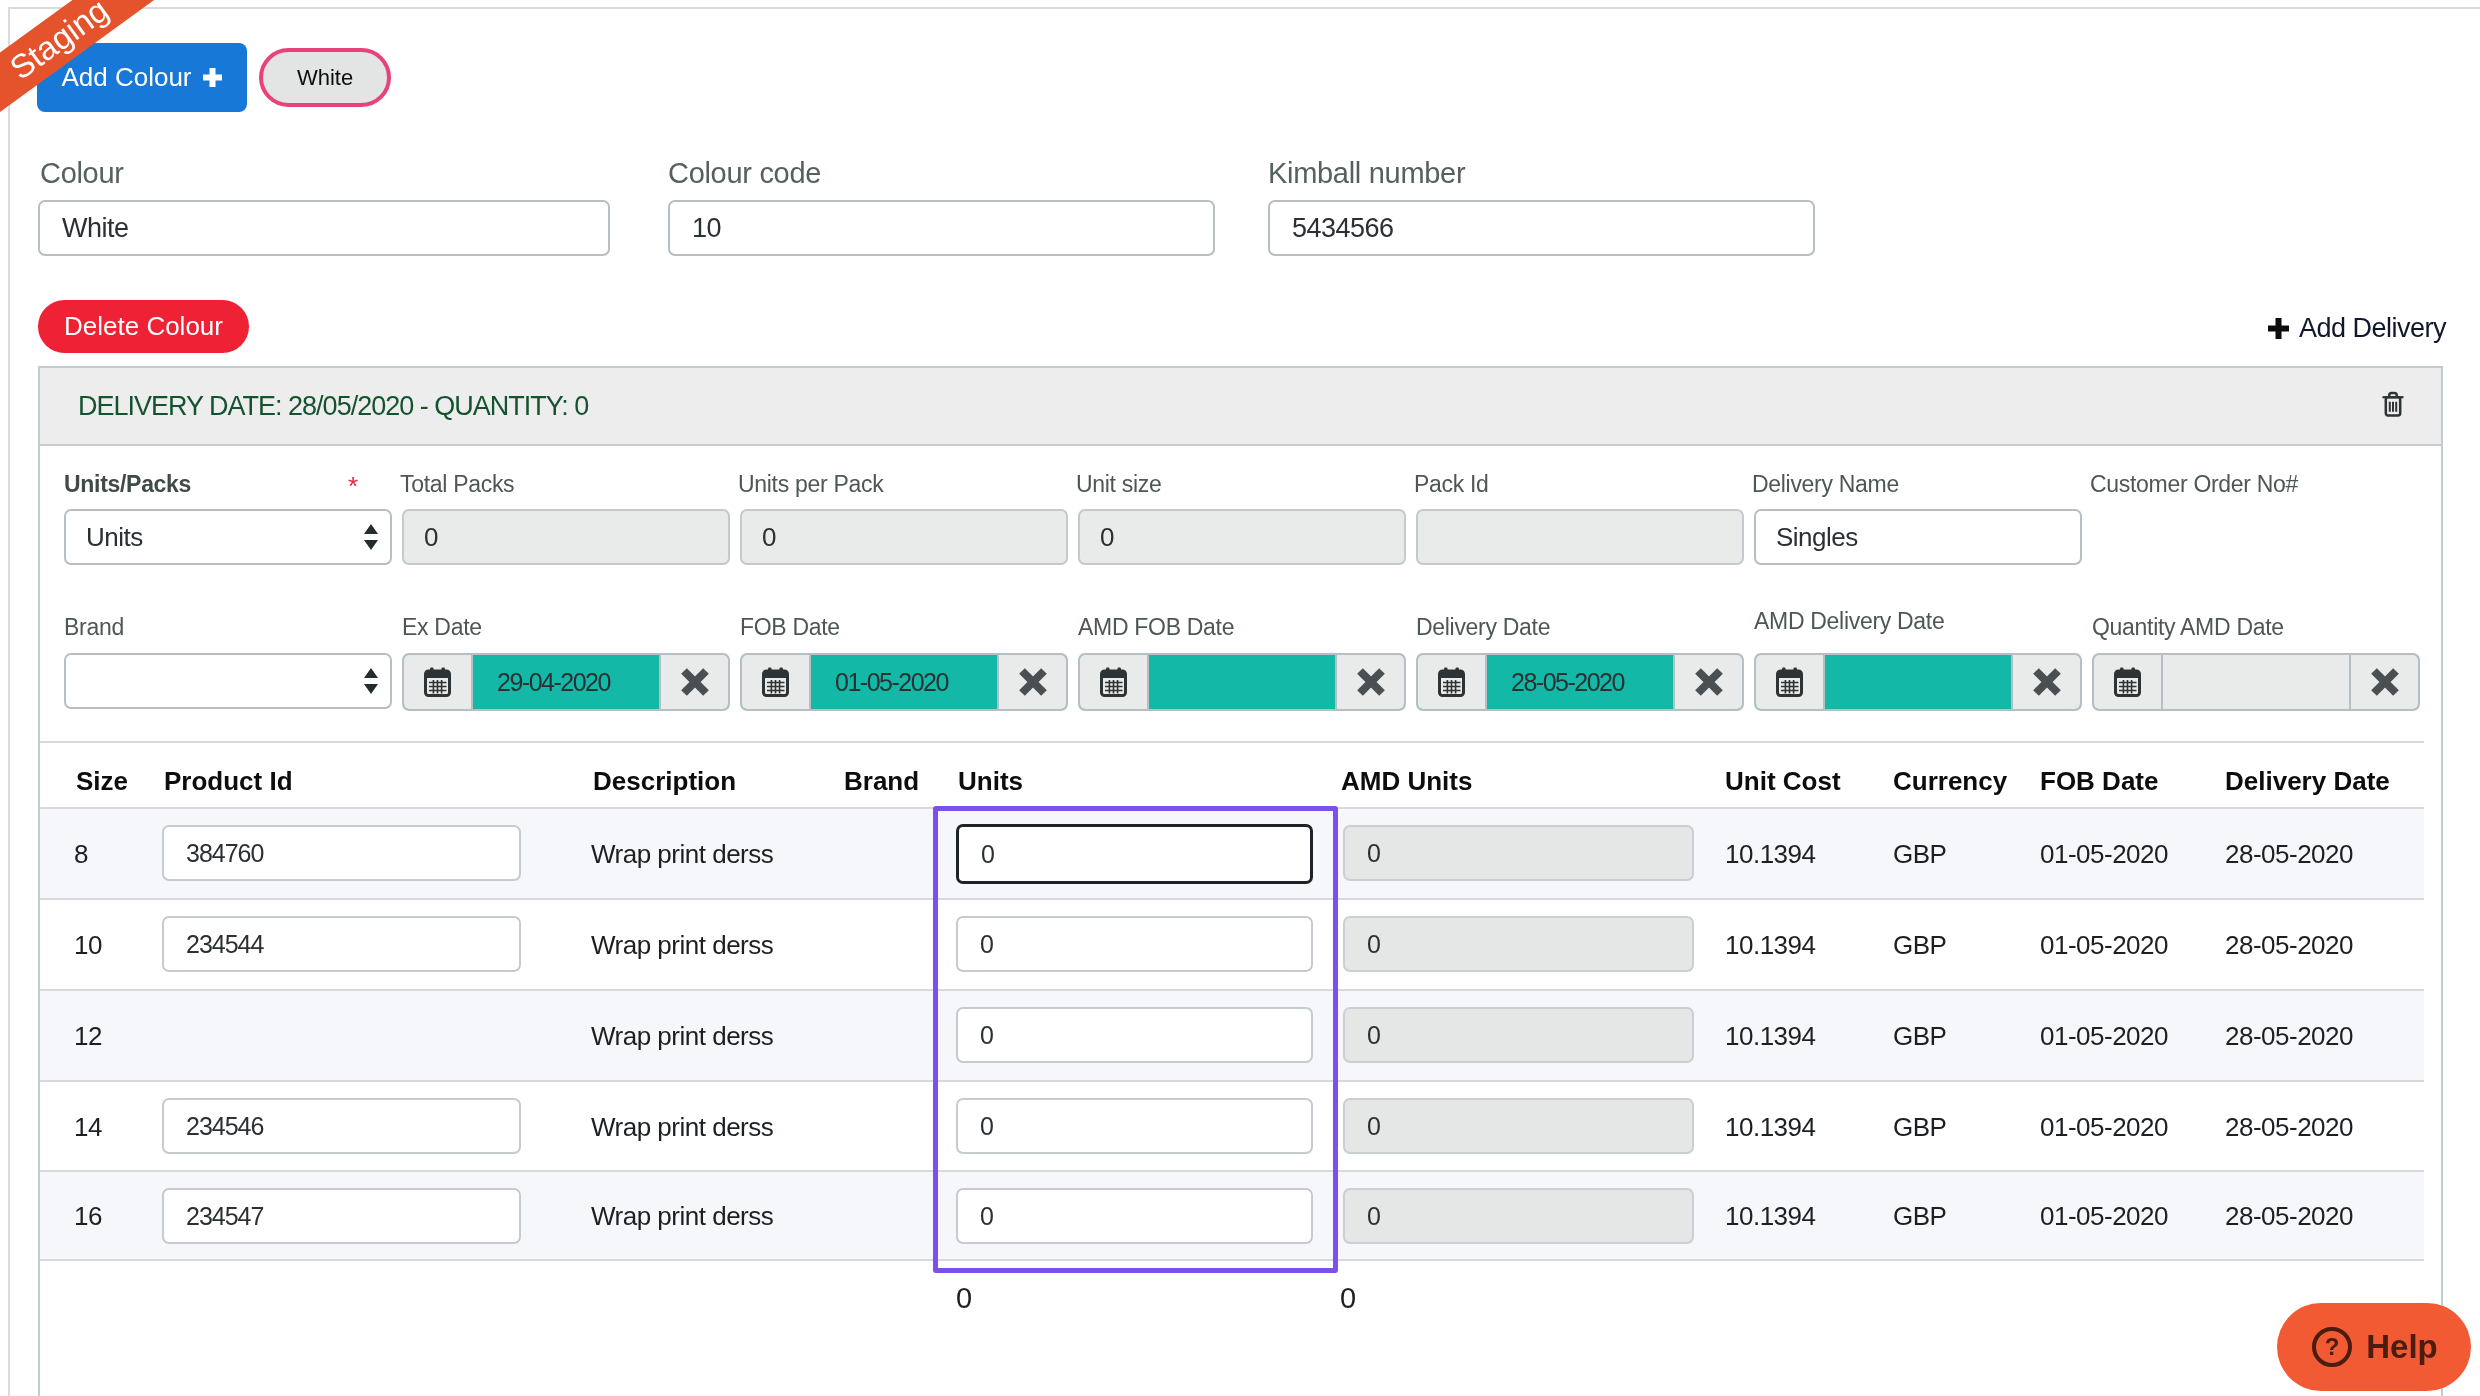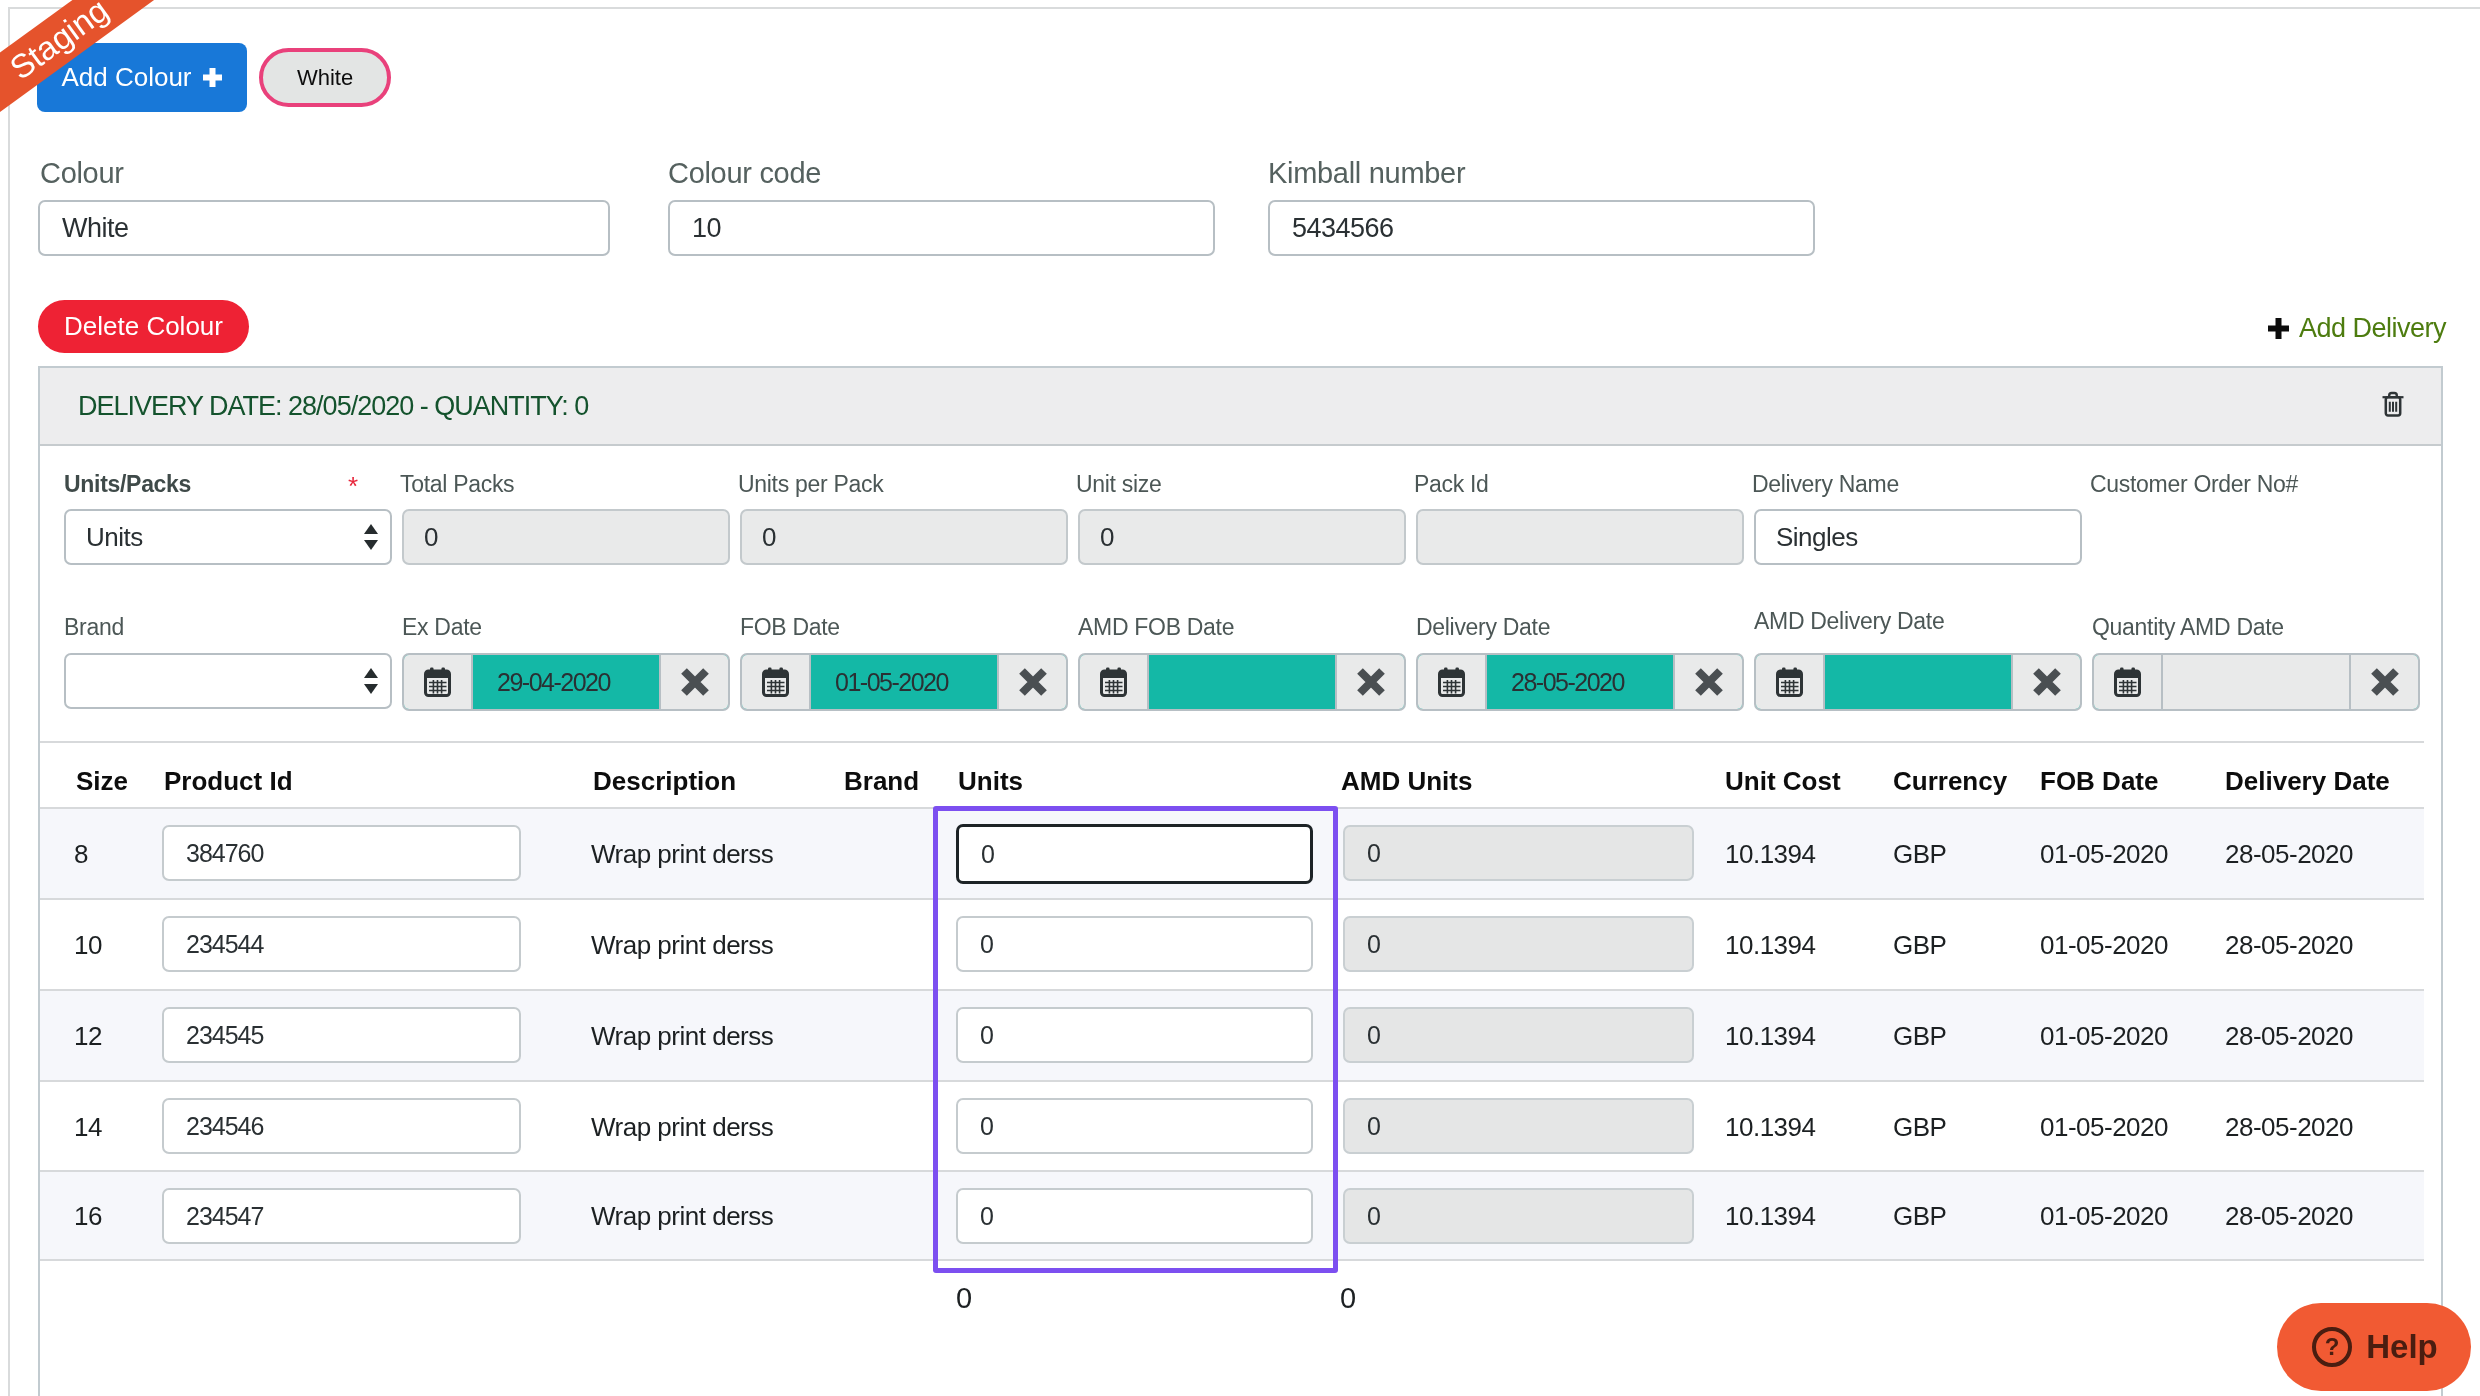--- a/index.html
+++ b/index.html
@@ -15,21 +15,21 @@
 .ribbon span { transform:translateX(88px); }
 
 
 .btn-blue { left:37px; top:43px; width:210px; height:69px; background:#1878d8; border-radius:8px; color:#fff; font-size:26px; display:flex; align-items:center; justify-content:center; gap:10px; }
 .pill-white { left:259px; top:48px; width:132px; height:59px; background:#e3e5e4; border:4px solid #e9417b; border-radius:30px; color:#0d0d0d; font-size:22px; display:flex; align-items:center; justify-content:center; }
 .btn-red { left:38px; top:300px; width:211px; height:53px; background:#ee2234; border-radius:28px; color:#fff; font-size:26px; display:flex; align-items:center; justify-content:center; }
 
 .toplabel { color:#55615f; font-size:29px; letter-spacing:-0.3px; }
 .input { border:2px solid #b7bfc4; border-radius:7px; background:#fff; color:#2a3033; font-size:27px; letter-spacing:-0.5px; display:flex; align-items:center; padding-left:22px; }
 
-.adddel { top:313px; right:34px; font-size:27px; letter-spacing:-0.5px; color:#4d7c0f; display:flex; align-items:center; gap:9px;justify-content:center; }
+.adddel { top:313px; right:34px; font-size:27px; letter-spacing:-0.5px; color:#0f172a; display:flex; align-items:center; gap:9px;justify-content:center; }
 
 
 .panel { left:38px; top:366px; width:2405px; height:1030px; border:2px solid #c2cbd0; border-bottom:none; }
 .panelhead { position:absolute; left:0; top:0; right:0; height:78px; background:#ededee; border-bottom:2px solid #c6cbce; color:#14532d; font-size:27px; letter-spacing:-1px; display:flex; align-items:center; padding-left:38px; }
 
 .plabel { color:#4c5756; font-size:23px; letter-spacing:-0.3px; }
 .pfield { position:absolute; height:56px; border:2px solid #b7bfc4; border-radius:7px; font-size:26px; letter-spacing:-0.5px; color:#2a3033; display:flex; align-items:center; padding-left:20px; background:#fff; }
 .pfield.dis { background:#e9eaea; border-color:#c3c9cc; }
 
 .dategrp { position:absolute; height:58px; border:2px solid #b7bfc4; border-radius:7px; background:#14b8a6; display:flex; overflow:hidden; }
@@ -260,21 +260,20 @@
   <div class="tinput" style="left:122px; top:548px; width:359px;">234544</div>
   <div class="cell" style="left:551px; top:562px;">Wrap print derss</div>
   <div class="tinput" style="left:916px; top:548px; width:357px;">0</div>
   <div class="tinput dis" style="left:1303px; top:548px; width:351px;">0</div>
   <div class="cell" style="left:1685px; top:562px;">10.1394</div>
   <div class="cell" style="left:1853px; top:562px;">GBP</div>
   <div class="cell" style="left:2000px; top:562px;">01-05-2020</div>
   <div class="cell" style="left:2185px; top:562px;">28-05-2020</div>
 
   <div class="cell" style="left:34px; top:653px;">12</div>
-  <div class="tinput" style="left:122px; top:639px; width:359px;">234545</div>
   <div class="cell" style="left:551px; top:653px;">Wrap print derss</div>
   <div class="tinput" style="left:916px; top:639px; width:357px;">0</div>
   <div class="tinput dis" style="left:1303px; top:639px; width:351px;">0</div>
   <div class="cell" style="left:1685px; top:653px;">10.1394</div>
   <div class="cell" style="left:1853px; top:653px;">GBP</div>
   <div class="cell" style="left:2000px; top:653px;">01-05-2020</div>
   <div class="cell" style="left:2185px; top:653px;">28-05-2020</div>
 
   <div class="cell" style="left:34px; top:744px;">14</div>
   <div class="tinput" style="left:122px; top:730px; width:359px;">234546</div>

